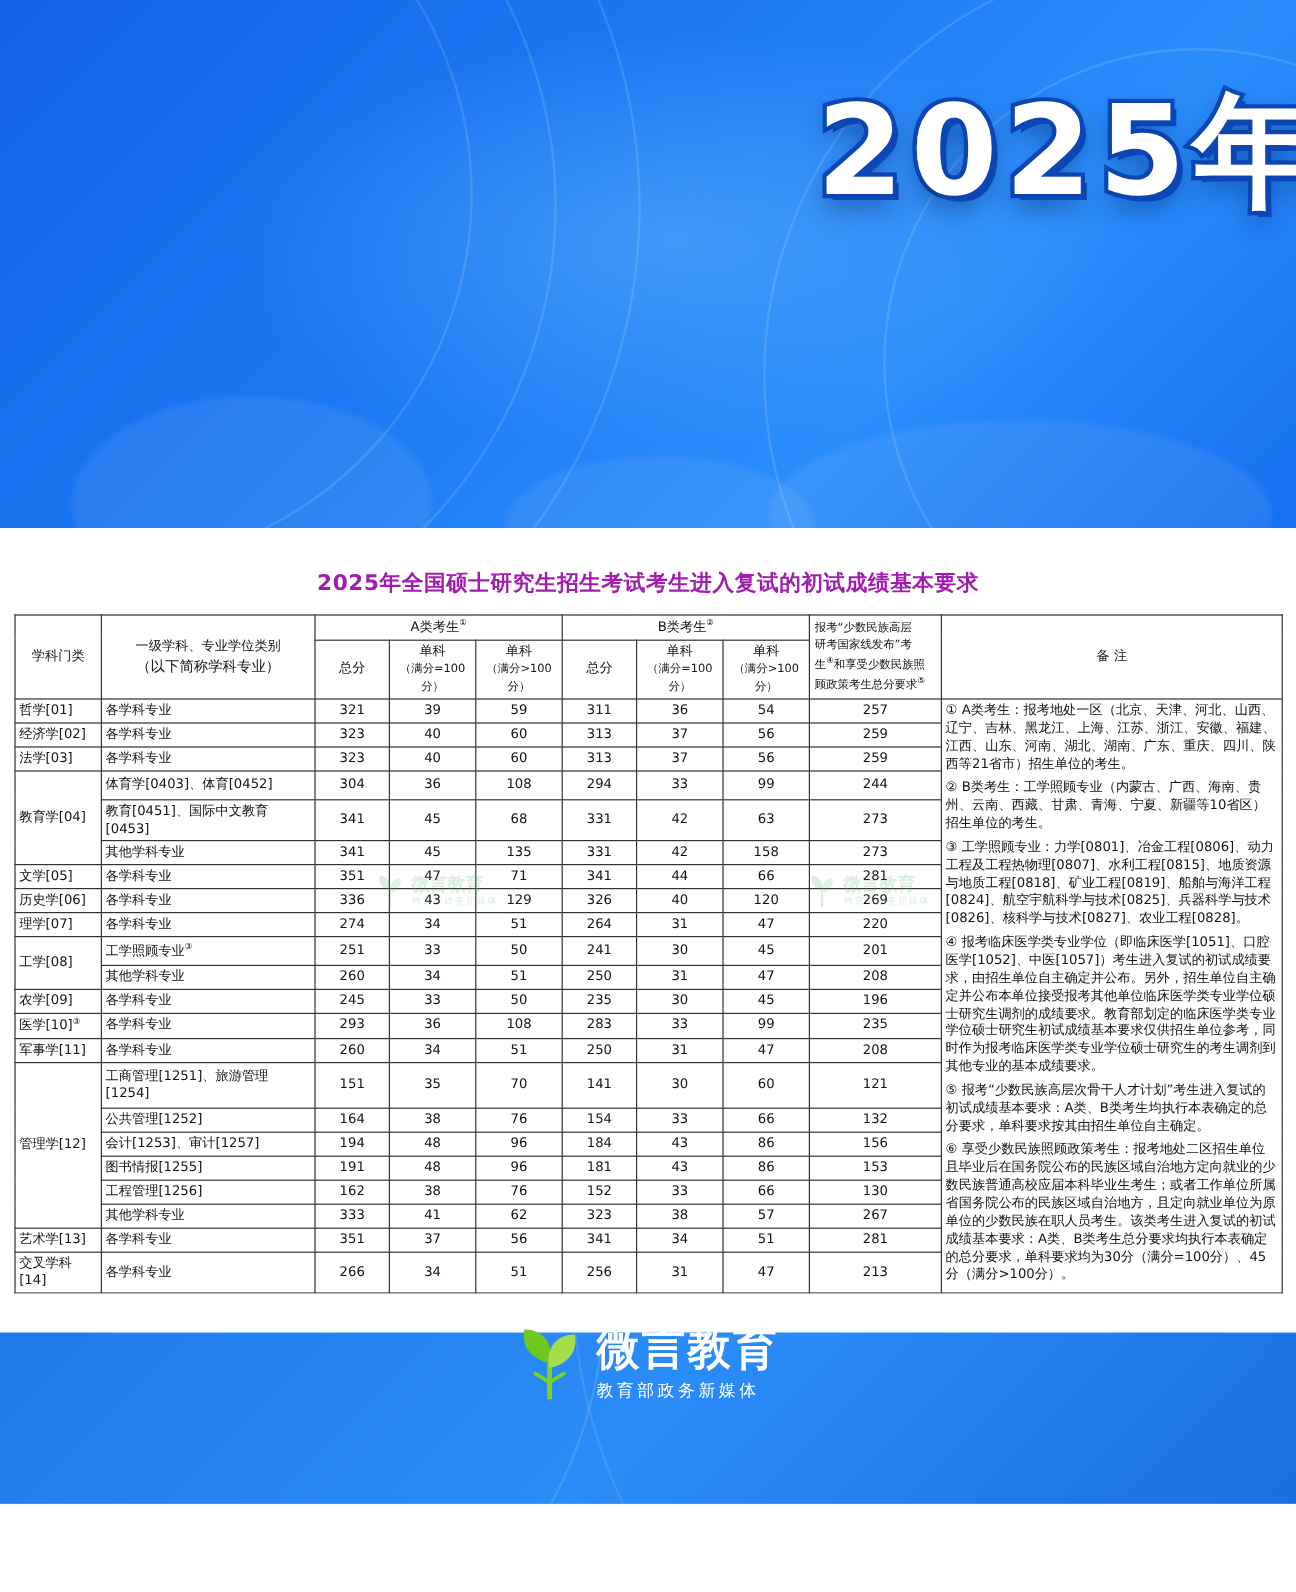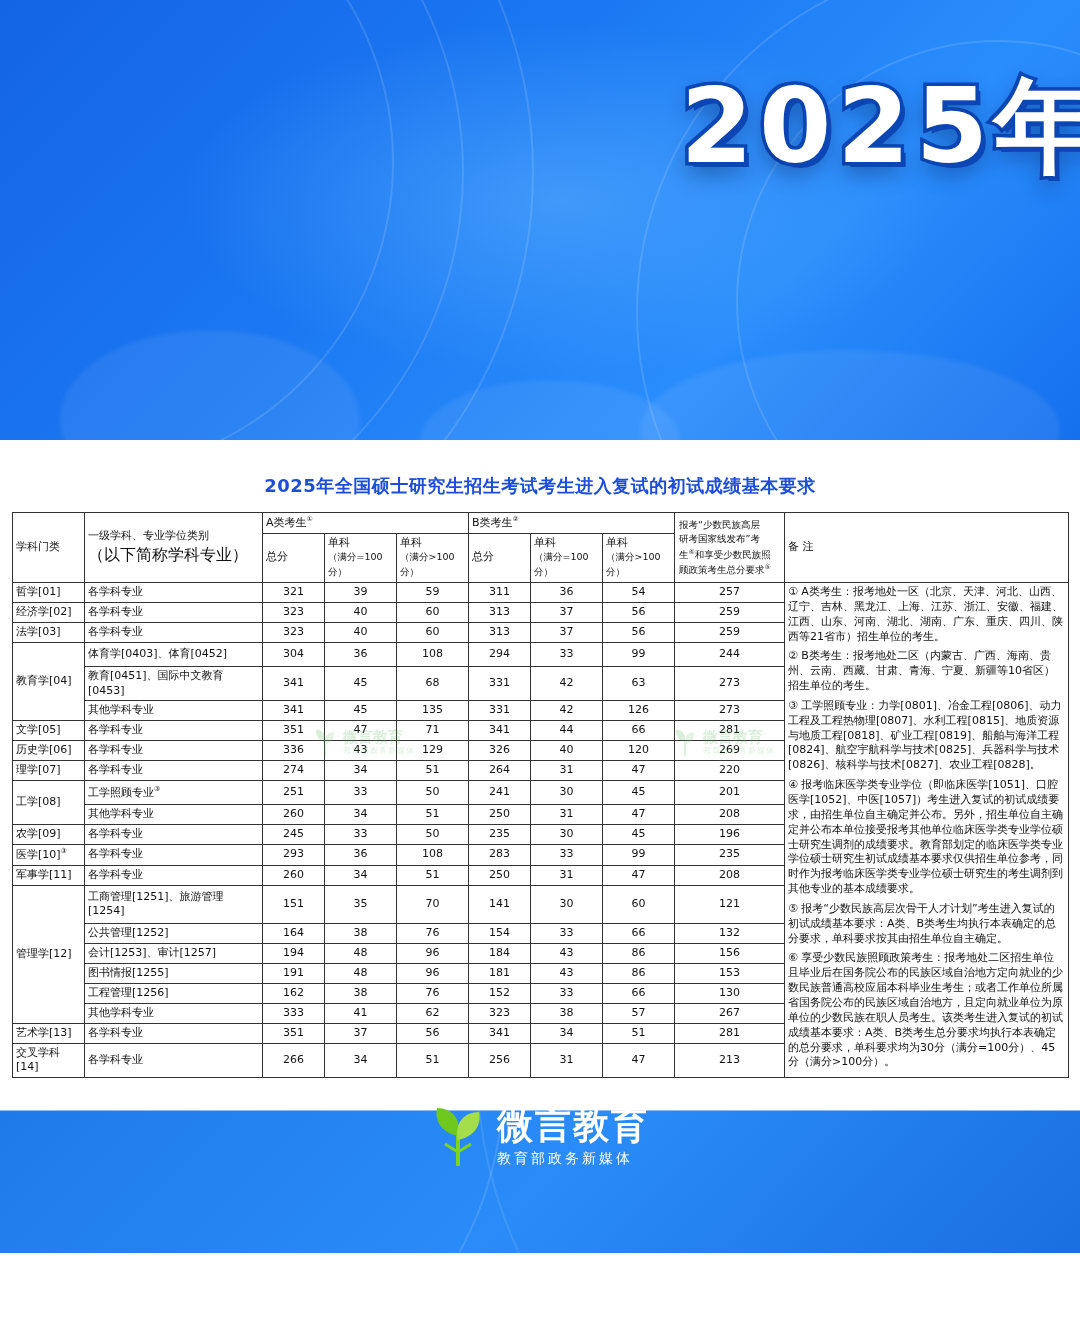--- a/index.html
+++ b/index.html
@@ -90,21 +90,21 @@
     width: 1080px;
     background: #ffffff;
     padding-top: 34px;
     box-sizing: border-box;
   }
   .doc-title {
     text-align: center;
     font-family: "DejaVu Sans", sans-serif;
     font-size: 18px;
     font-weight: bold;
-    color: #1d4ed8;
+    color: #a21caf;
     letter-spacing: 0.5px;
     margin-bottom: 14px;
   }
 
   .table-wrap {
     position: relative;
     margin: 0 12px;
   }
   table.main {
     border-collapse: collapse;
@@ -116,21 +116,21 @@
   table.main th, table.main td {
     border: 1px solid #333333;
     padding: 2px 3px;
     font-size: 11px;
     color: #111111;
     vertical-align: middle;
     line-height: 1.35;
     background: transparent;
   }
   th.h {
-    text-align: left;
+    text-align: center;
     font-weight: normal;
     font-size: 12px;
   }
   th.h small { font-size: 9.5px; }
   td.cat {
     text-align: left;
     font-size: 12px;
     padding: 3px 2px;
   }
   td.disc {
@@ -287,21 +287,21 @@
         <col style="width:72px">
         <col style="width:72px">
         <col style="width:110px">
         <col style="width:284px">
       </colgroup>
       <thead>
         <tr>
           <th class="h" rowspan="2">学科门类</th>
           <th class="h" rowspan="2">
             <span>一级学科、专业学位类别</span><br>
-            <span style="font-size:16px">（以下简称学科专业）</span>
+            <span style="font-size:12px">（以下简称学科专业）</span>
           </th>
           <th class="h" colspan="3">
             <span>A类考生</span><sup>①</sup>
           </th>
           <th class="h" colspan="3">
             <span>B类考生</span><sup>②</sup>
           </th>
           <th class="h" rowspan="2" style="font-size:9.5px;line-height:1.5;text-align:left;padding:3px 4px">
             <span>报考“少数民族高层</span><br>
             <span>研考国家线发布”考</span><br>
@@ -337,21 +337,21 @@
             <td class="disc">各学科专业</td>
             <td class="num">321</td>
             <td class="num">39</td>
             <td class="num">59</td>
             <td class="num">311</td>
             <td class="num">36</td>
             <td class="num">54</td>
             <td class="num">257</td>
             <td class="remark" rowspan="22">
               <p>① A类考生：报考地处一区（北京、天津、河北、山西、辽宁、吉林、黑龙江、上海、江苏、浙江、安徽、福建、江西、山东、河南、湖北、湖南、广东、重庆、四川、陕西等21省市）招生单位的考生。</p>
-              <p>② B类考生：报考地处二区（内蒙古、广西、海南、贵州、云南、西藏、甘肃、青海、宁夏、新疆等10省区）招生单位的考生。</p>
+              <p>② B类考生：工学照顾专业（内蒙古、广西、海南、贵州、云南、西藏、甘肃、青海、宁夏、新疆等10省区）招生单位的考生。</p>
               <p>③ 工学照顾专业：力学[0801]、冶金工程[0806]、动力工程及工程热物理[0807]、水利工程[0815]、地质资源与地质工程[0818]、矿业工程[0819]、船舶与海洋工程[0824]、航空宇航科学与技术[0825]、兵器科学与技术[0826]、核科学与技术[0827]、农业工程[0828]。</p>
               <p>④ 报考临床医学类专业学位（即临床医学[1051]、口腔医学[1052]、中医[1057]）考生进入复试的初试成绩要求，由招生单位自主确定并公布。另外，招生单位自主确定并公布本单位接受报考其他单位临床医学类专业学位硕士研究生调剂的成绩要求。教育部划定的临床医学类专业学位硕士研究生初试成绩基本要求仅供招生单位参考，同时作为报考临床医学类专业学位硕士研究生的考生调剂到其他专业的基本成绩要求。</p>
               <p>⑤ 报考“少数民族高层次骨干人才计划”考生进入复试的初试成绩基本要求：A类、B类考生均执行本表确定的总分要求，单科要求按其由招生单位自主确定。</p>
               <p>⑥ 享受少数民族照顾政策考生：报考地处二区招生单位且毕业后在国务院公布的民族区域自治地方定向就业的少数民族普通高校应届本科毕业生考生；或者工作单位所属省国务院公布的民族区域自治地方，且定向就业单位为原单位的少数民族在职人员考生。该类考生进入复试的初试成绩基本要求：A类、B类考生总分要求均执行本表确定的总分要求，单科要求均为30分（满分=100分）、45分（满分&gt;100分）。</p>
             </td>
           </tr>
           <tr>
             <td class="cat">经济学[02]</td>
             <td class="disc">各学科专业</td>
             <td class="num">323</td>
@@ -394,21 +394,21 @@
             <td class="num">63</td>
             <td class="num">273</td>
           </tr>
           <tr>
             <td class="disc">其他学科专业</td>
             <td class="num">341</td>
             <td class="num">45</td>
             <td class="num">135</td>
             <td class="num">331</td>
             <td class="num">42</td>
-            <td class="num">126</td>
+            <td class="num">158</td>
             <td class="num">273</td>
           </tr>
           <tr>
             <td class="cat">文学[05]</td>
             <td class="disc">各学科专业</td>
             <td class="num">351</td>
             <td class="num">47</td>
             <td class="num">71</td>
             <td class="num">341</td>
             <td class="num">44</td>

